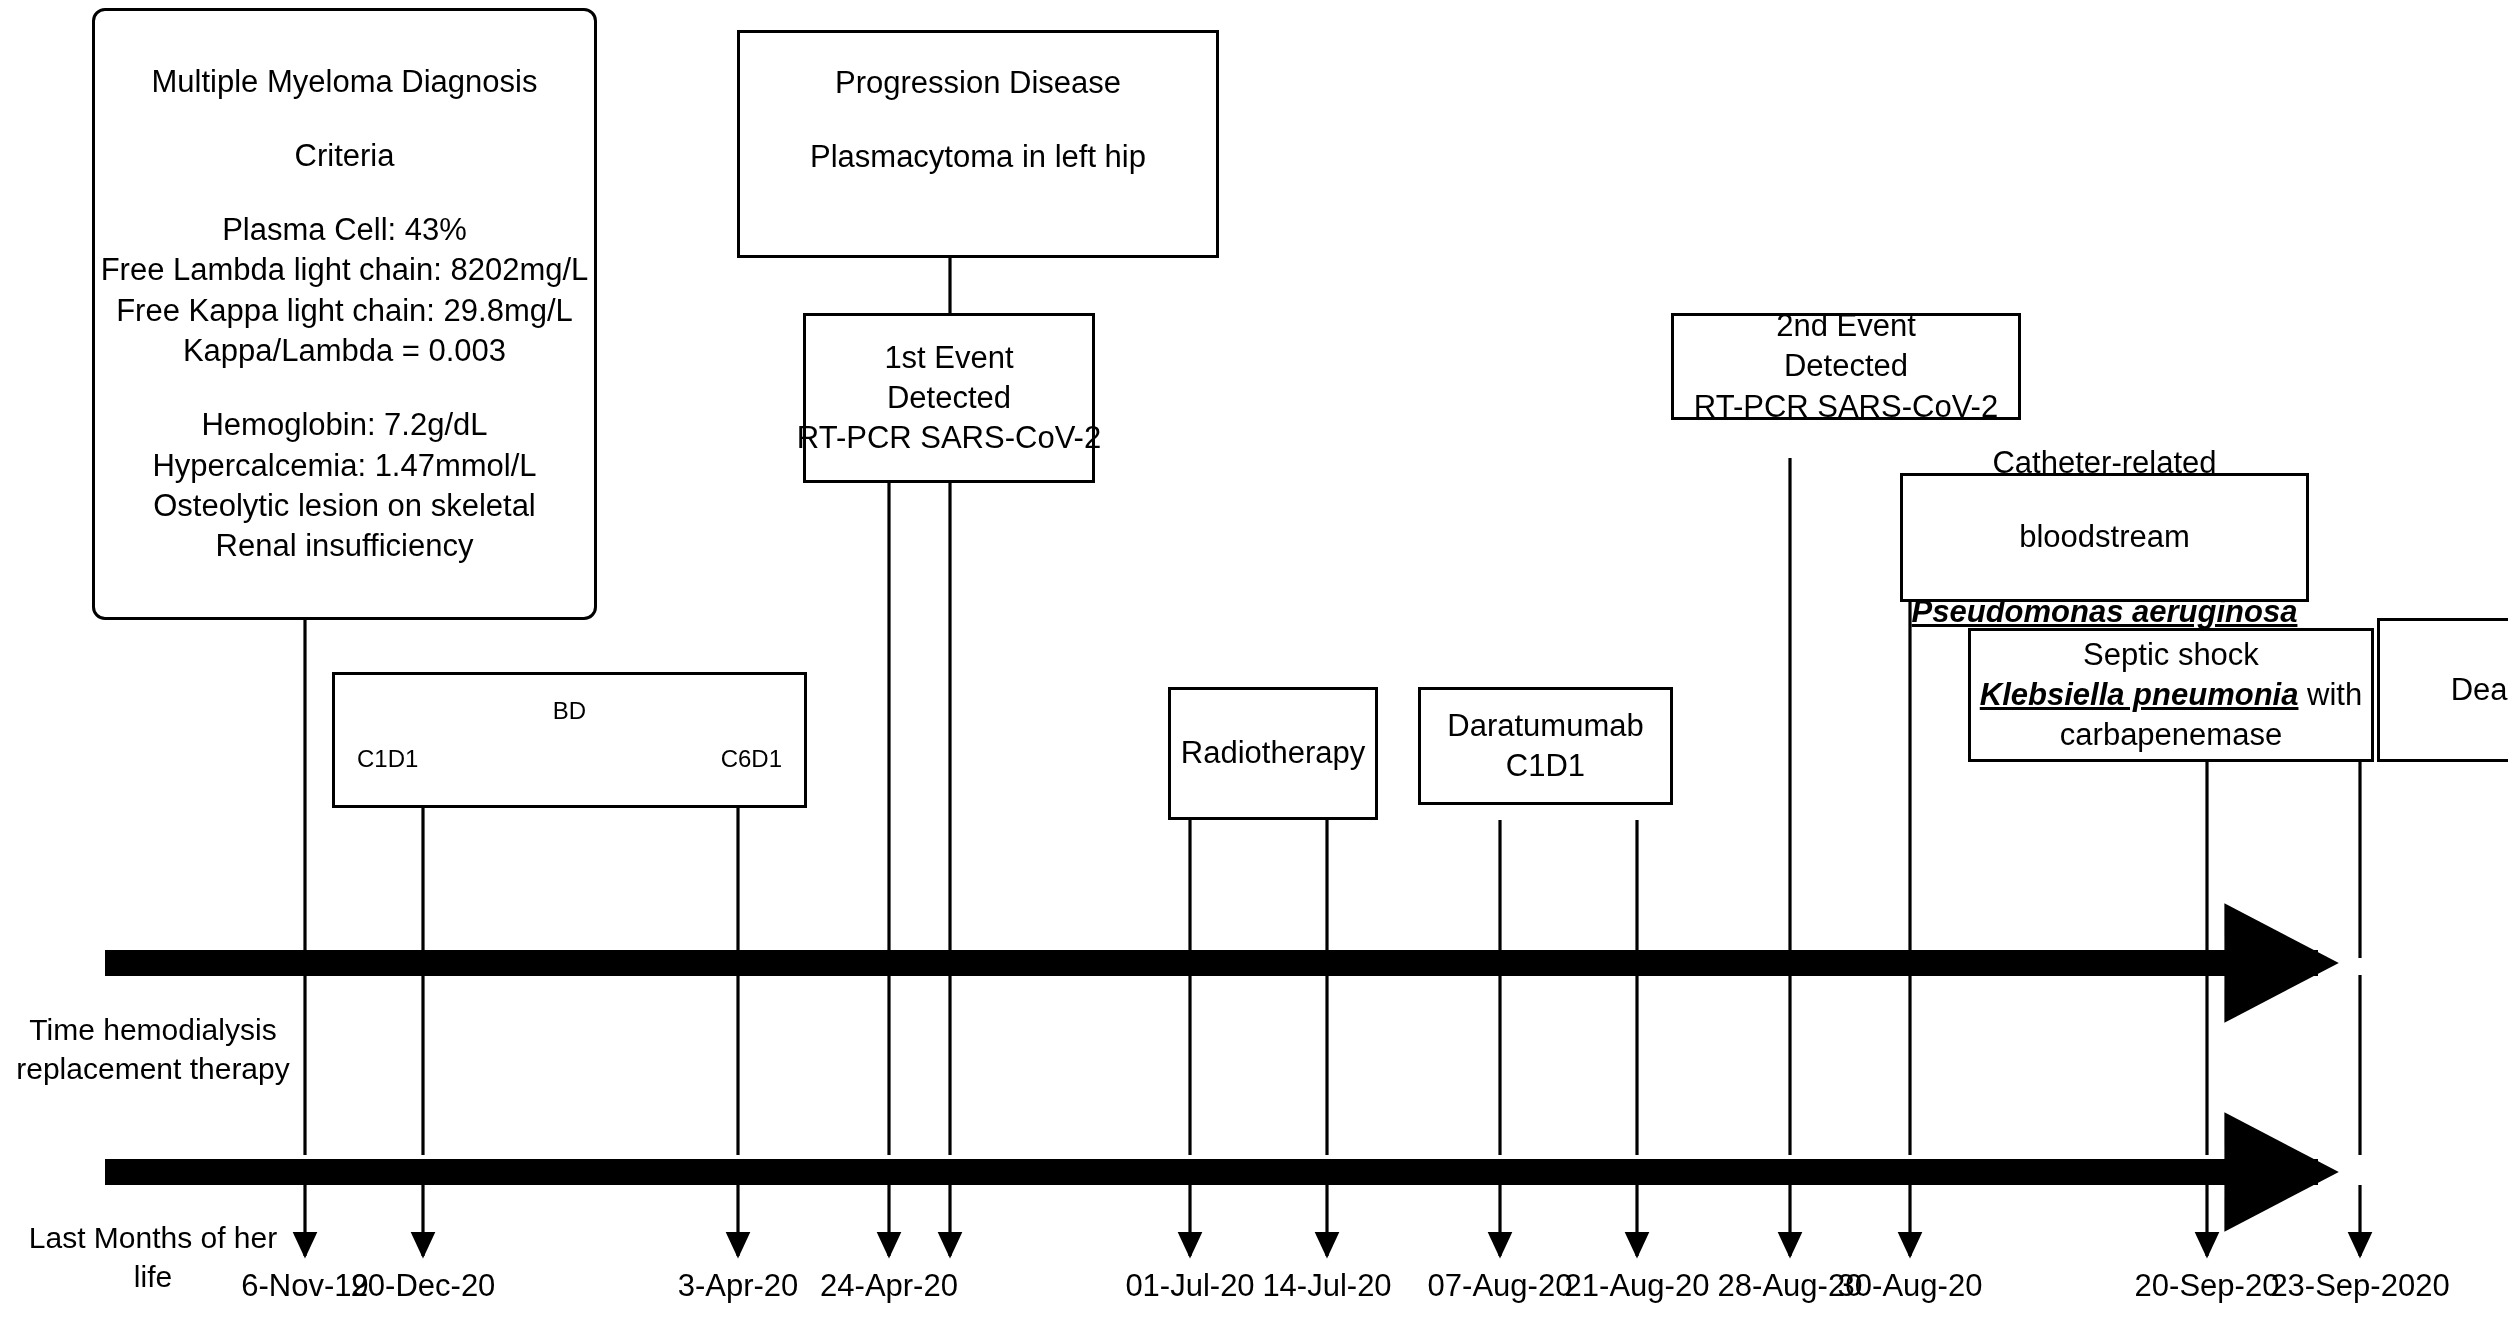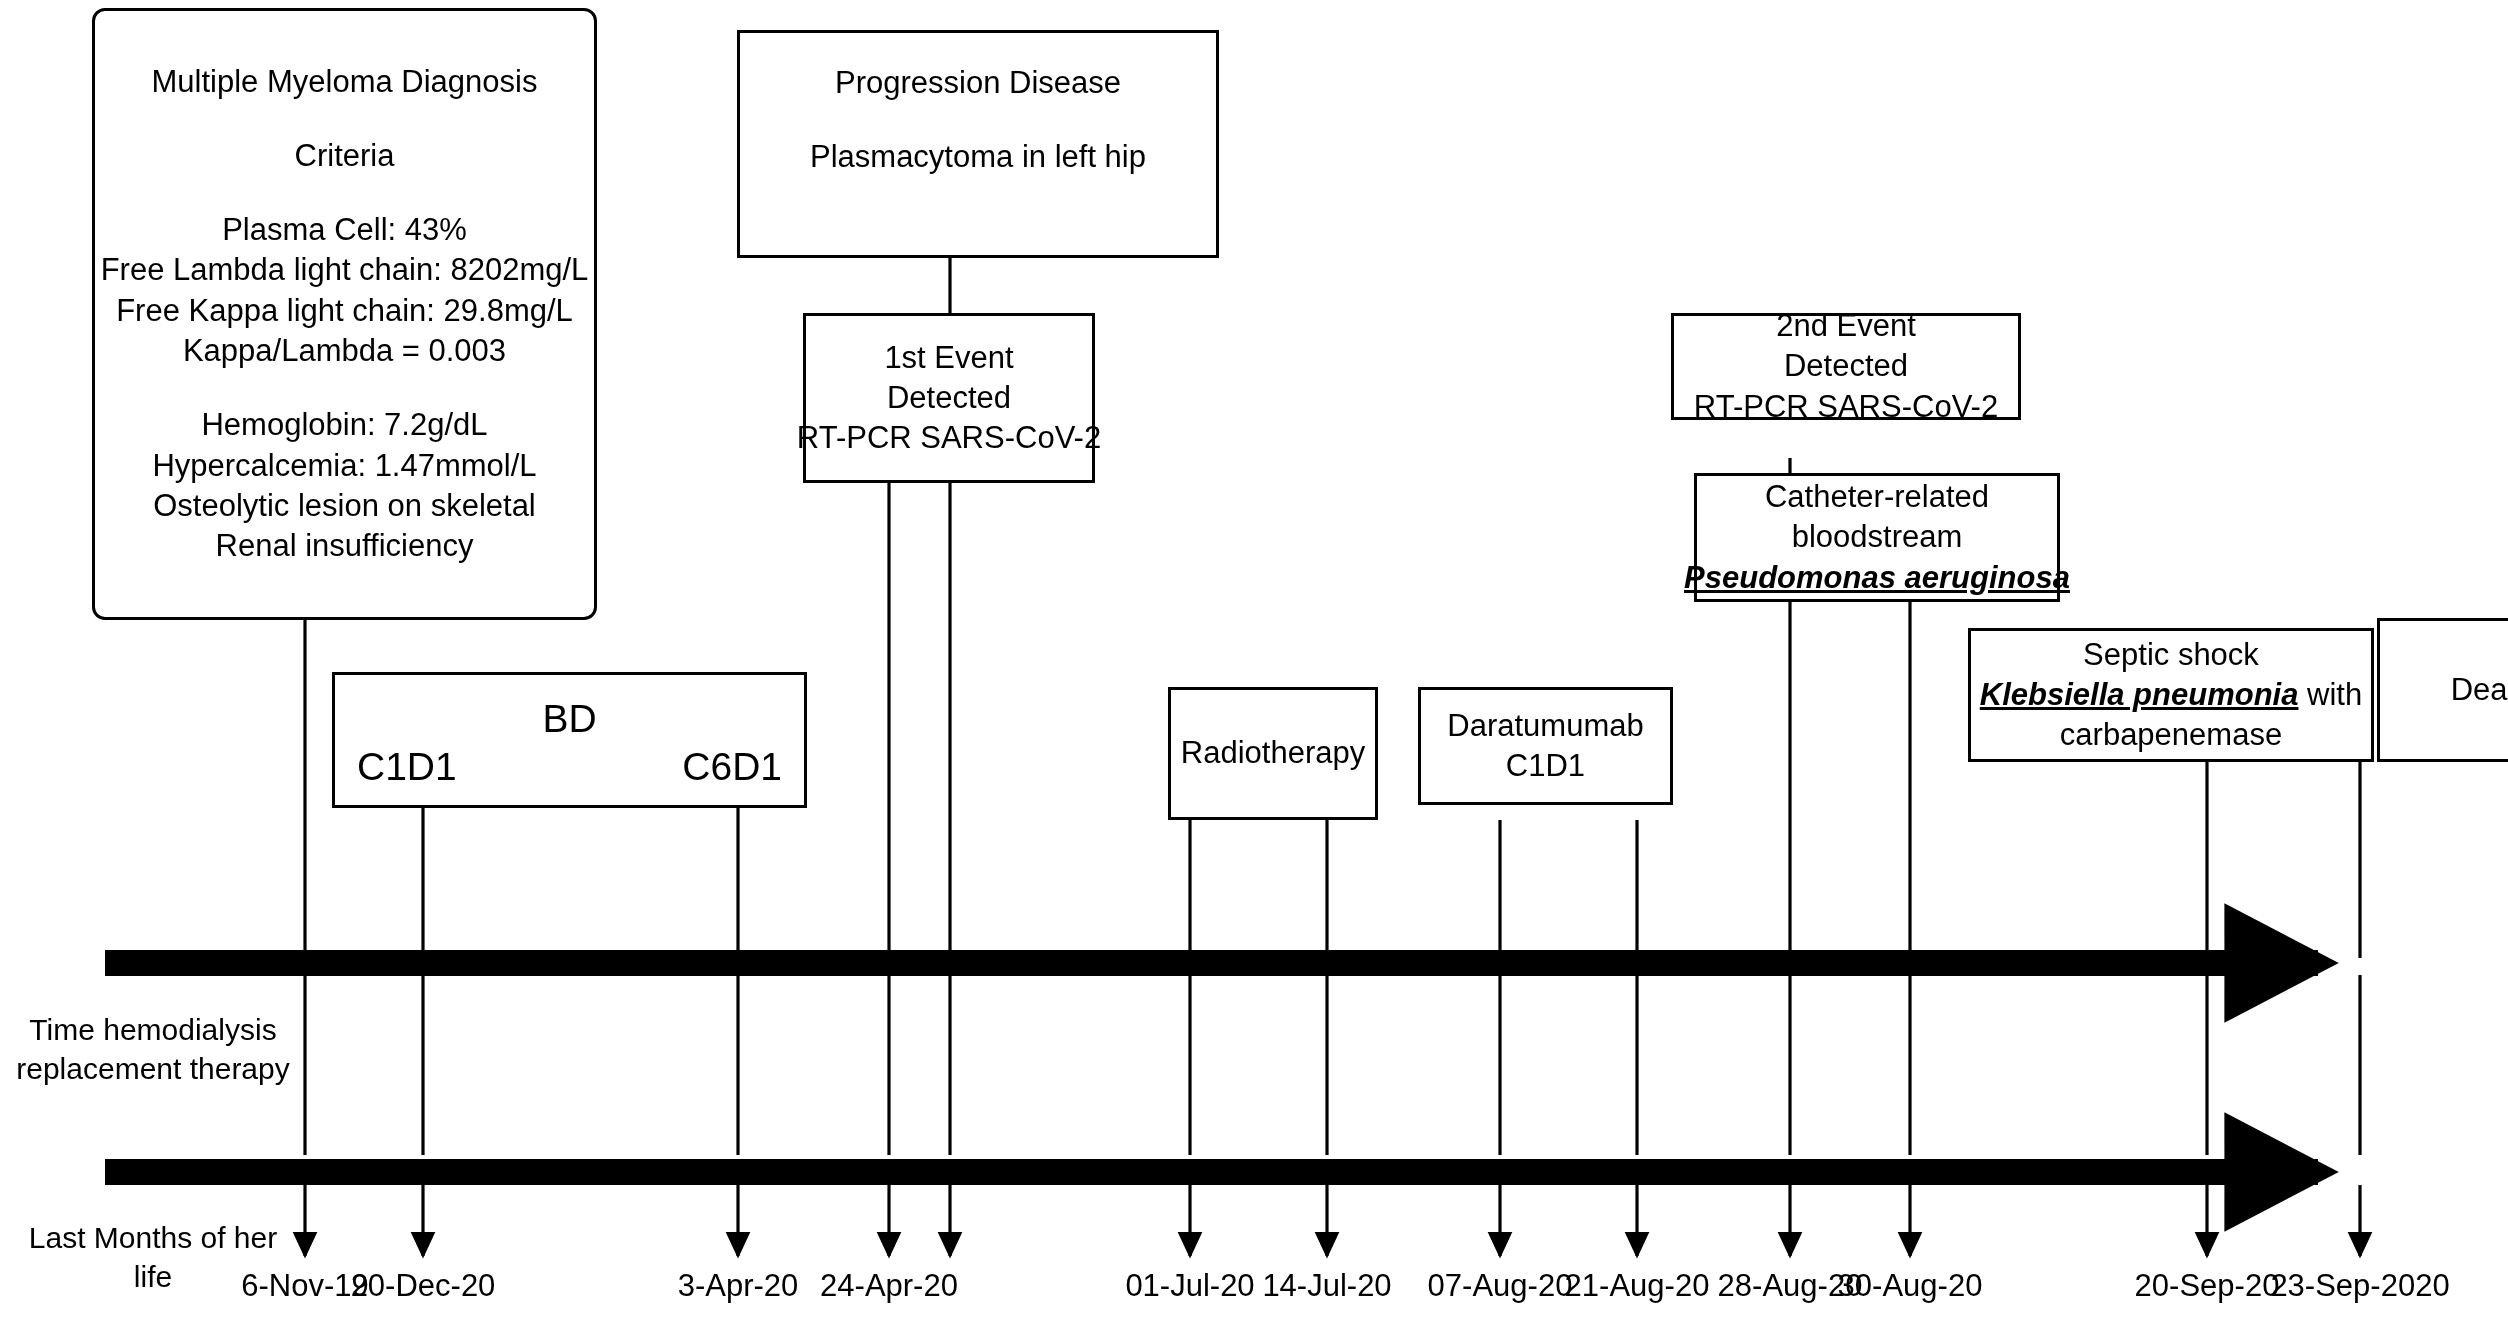--- a/index.html
+++ b/index.html
@@ -7,21 +7,21 @@
        font-family:"Liberation Sans","DejaVu Sans",sans-serif;color:#000;}
   #stage{position:relative;width:2508px;height:1330px;}
   svg#wires{position:absolute;left:0;top:0;width:2508px;height:1330px;}
   .box{position:absolute;border:3px solid #000;background:#fff;box-sizing:border-box;
        display:flex;flex-direction:column;align-items:center;justify-content:center;
        text-align:center;font-size:31px;line-height:1.30;}
   .box .ln{display:block;white-space:nowrap;}
   .gap{height:34px;}
   .sci{font-style:italic;text-decoration:underline;font-weight:600;}
   .datelbl{position:absolute;font-size:31px;white-space:nowrap;transform:translateX(-50%);}
-  .bdbox{position:absolute;border:3px solid #000;background:#fff;box-sizing:border-box;font-size:39px;}
+  .bdbox{position:absolute;border:3px solid #000;background:#fff;box-sizing:border-box;font-size:24px;}
   .bdtitle{position:absolute;left:0;right:0;top:22px;text-align:center;}
   .bdleft{position:absolute;left:22px;top:70px;}
   .bdright{position:absolute;right:22px;top:70px;}
   .sideLabel{position:absolute;font-size:30px;line-height:1.3;text-align:center;white-space:pre-line;}
 </style>
 </head>
 <body>
 
 <div id="stage">
 
@@ -130,21 +130,21 @@
     <span class="ln">Detected</span>
     <span class="ln">RT-PCR SARS-CoV-2</span>
   </div>
 
   <div class="box" style="left:1671px;top:313px;width:350px;height:107px;">
     <span class="ln">2nd Event</span>
     <span class="ln">Detected</span>
     <span class="ln">RT-PCR SARS-CoV-2</span>
   </div>
 
-  <div class="box" style="left:1694px;top:473px;width:366px;height:129px;">
+  <div class="box" style="left:1900px;top:473px;width:409px;height:129px;gap:34px;">
     <span class="ln">Catheter-related</span>
     <span class="ln">bloodstream</span>
     <span class="ln sci">Pseudomonas aeruginosa</span>
   </div>
 
   <div class="box" style="left:1968px;top:628px;width:406px;height:134px;">
     <span class="ln">Septic shock</span>
     <span class="ln">
       <span class="sci">Klebsiella pneumonia</span><span> with</span>
     </span>

